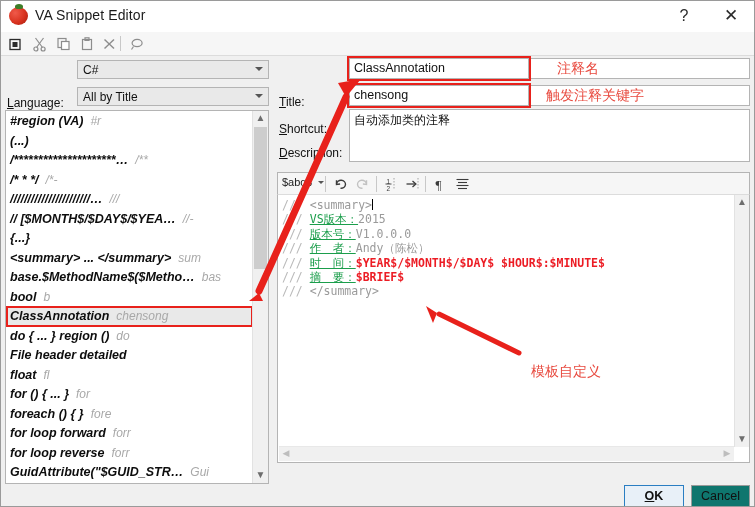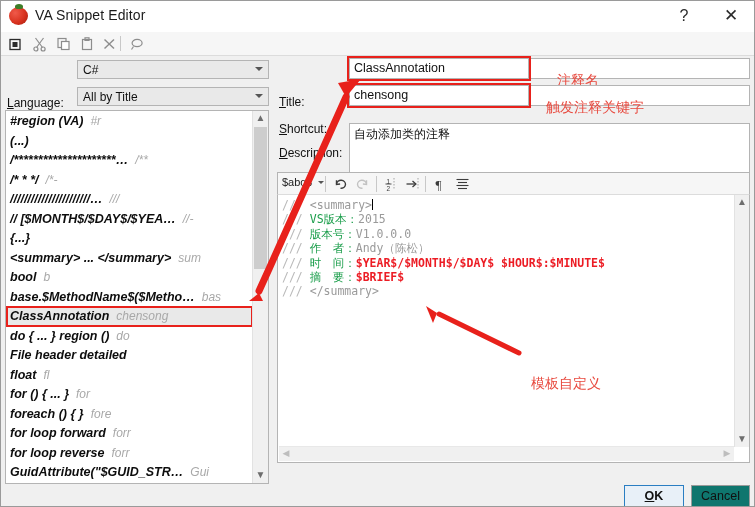--- a/index.html
+++ b/index.html
@@ -58,30 +58,30 @@
   .vsb .up{top:0;} .vsb .dn{bottom:0;}
   .vsb .thumb{position:absolute;left:1px;width:13px;background:#cdcdcd;}
 
   
   .fld{position:absolute;background:#fff;border:1px solid #b4b4b4;box-sizing:border-box;
        font-size:12.5px;color:#111;}
   .fld .fv{position:absolute;left:4px;top:2px;white-space:nowrap;}
   .hl{position:absolute;border:2px solid #e8211b;box-sizing:border-box;pointer-events:none;}
 
   .anno{position:absolute;color:#e84a3f;font-size:14px;white-space:nowrap;
-        font-family:"DejaVu Sans","Liberation Sans",sans-serif;margin-top:12px;}
+        font-family:"DejaVu Sans","Liberation Sans",sans-serif;}
 
   .editor{position:absolute;left:276px;top:194px;width:473px;height:268px;background:#fff;
           border:1px solid #b4b4b4;border-top:none;box-sizing:border-box;overflow:hidden;}
   .etb{position:absolute;left:276px;top:171px;width:473px;height:23px;background:#f6f6f6;
        border:1px solid #b4b4b4;border-bottom:1px solid #dcdcdc;box-sizing:border-box;}
   .code{position:absolute;left:4px;top:3px;font-family:"DejaVu Sans Mono","Liberation Mono",monospace;
         font-size:11.5px;line-height:14.4px;white-space:pre;}
   .cl{white-space:pre;}
-  .cmt{color:#1b9e4b;}
+  .cmt{color:#1b9e4b;text-decoration:underline;}
   .slash{color:#b9b9b9;}
   .red{color:#ec1c24;font-weight:bold;}
   .tag{color:#9a9a9a;}
   .caret{display:inline-block;width:1px;height:11px;background:#000;vertical-align:-1px;}
 
   .hsb{position:absolute;left:1px;bottom:1px;height:14px;background:#f0f0f0;
        border-top:1px solid #e8e8e8;}
   .hsb .ar{position:absolute;top:0;width:14px;height:14px;text-align:center;line-height:12px;
            font-size:9px;color:#bdbdbd;}
 
@@ -154,22 +154,22 @@
   <div class="listbox">
     <div id="list-rows" style="position:absolute;left:0;top:1px;width:247px;">
         <div class="li clip"><span class="nm">#region (VA)</span><span class="sc">#r</span></div>
         <div class="li clip"><span class="nm">(...)</span></div>
         <div class="li clip"><span class="nm">/*********************…</span><span class="sc">/**</span></div>
         <div class="li clip"><span class="nm">/* *   */</span><span class="sc">/*-</span></div>
         <div class="li clip"><span class="nm">///////////////////////…</span><span class="sc">///</span></div>
         <div class="li clip"><span class="nm">//  [$MONTH$/$DAY$/$YEA…</span><span class="sc">//-</span></div>
         <div class="li clip"><span class="nm">{...}</span></div>
         <div class="li clip"><span class="nm">&lt;summary&gt; ... &lt;/summary&gt;</span><span class="sc">sum</span></div>
+        <div class="li clip"><span class="nm">base.$MethodName$($Metho…</span><span class="sc">bas</span></div>
         <div class="li clip"><span class="nm">bool</span><span class="sc">b</span></div>
-        <div class="li clip"><span class="nm">base.$MethodName$($Metho…</span><span class="sc">bas</span></div>
         <div class="li sel clip"><span class="nm">ClassAnnotation</span><span class="sc">chensong</span></div>
         <div class="li clip"><span class="nm">do { ... } region ()</span><span class="sc">do</span></div>
         <div class="li clip"><span class="nm">File header detailed</span></div>
         <div class="li clip"><span class="nm">float</span><span class="sc">fl</span></div>
         <div class="li clip"><span class="nm">for () { ... }</span><span class="sc">for</span></div>
         <div class="li clip"><span class="nm">foreach () { }</span><span class="sc">fore</span></div>
         <div class="li clip"><span class="nm">for loop forward</span><span class="sc">forr</span></div>
         <div class="li clip"><span class="nm">for loop reverse</span><span class="sc">forr</span></div>
         <div class="li clip"><span class="nm">GuidAttribute("$GUID_STR…</span><span class="sc">Gui</span></div>
         <div class="li clip"></div>
@@ -198,21 +198,21 @@
   <div class="fld" style="left:348px;top:84px;width:180px;height:21px">
     <span class="fv">chensong</span>
   </div>
   <div class="hl" style="left:346px;top:82px;width:184px;height:25px"></div>
   <div class="fld" style="left:530px;top:84px;width:219px;height:21px;border-left:none"></div>
   <div class="anno" style="left:545px;top:86px">触发注释关键字</div>
 
   <div class="lbl" style="left:278px;top:112px">
     <span class="underline">D</span><span>escription:</span>
   </div>
-  <div class="fld" style="left:348px;top:122px;width:401px;height:53px">
+  <div class="fld" style="left:348px;top:108px;width:401px;height:53px">
     <span class="fv" style="font-family:'DejaVu Sans',sans-serif;font-size:12px;">自动添加类的注释</span>
   </div>
 
   <div class="etb">
     <div style="position:absolute;left:4px;top:3px;font-size:11px;color:#222;font-family:'Liberation Sans',sans-serif;">
       <span>$abc$</span>
       <span style="display:inline-block;margin-left:3px;border-left:3px solid transparent;border-right:3px solid transparent;border-top:3px solid #555;vertical-align:2px"></span>
     </div>
     <div class="tb-sep" style="left:47px;top:3px;height:16px"></div>
     <svg class="tbi" style="left:54px;top:3px" viewBox="0 0 16 16">

